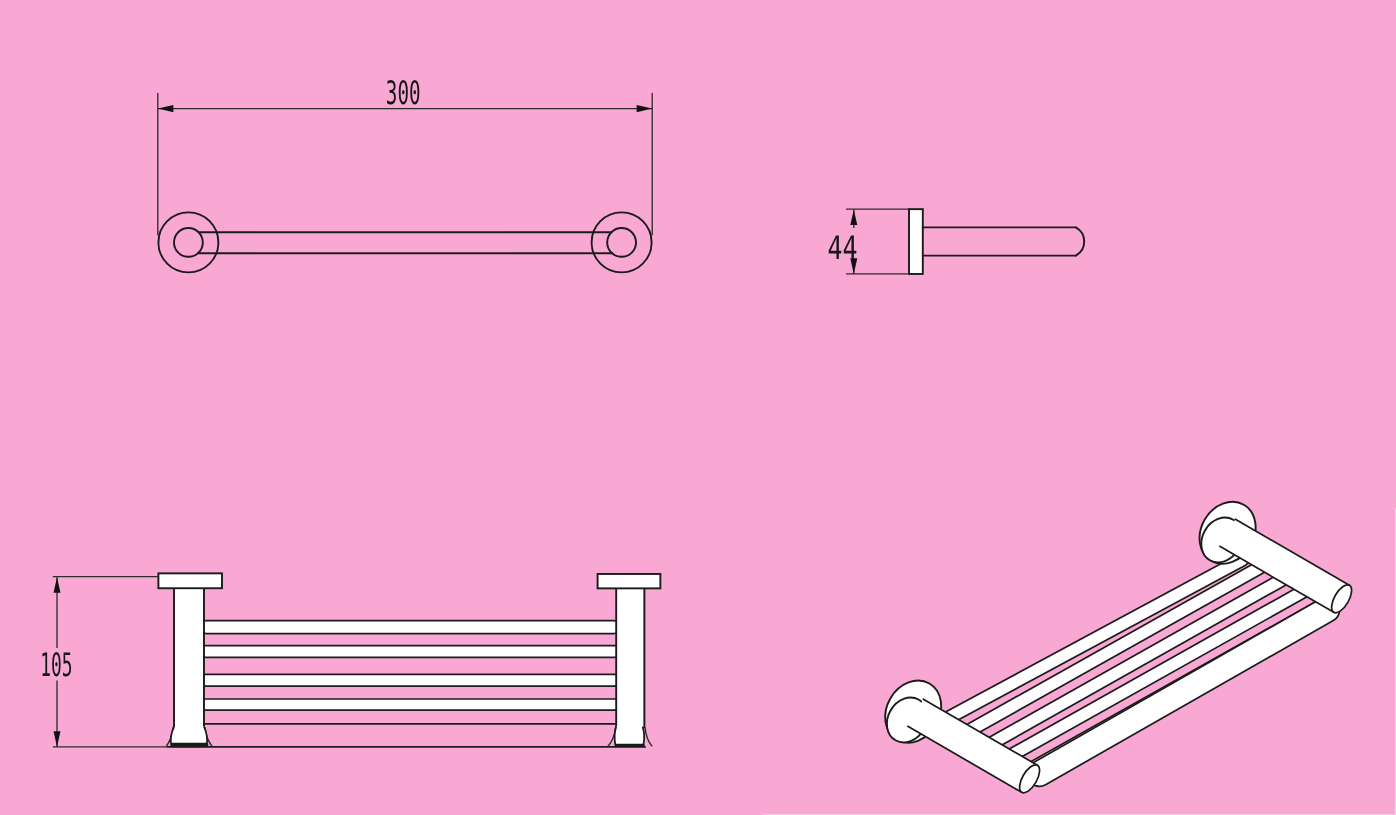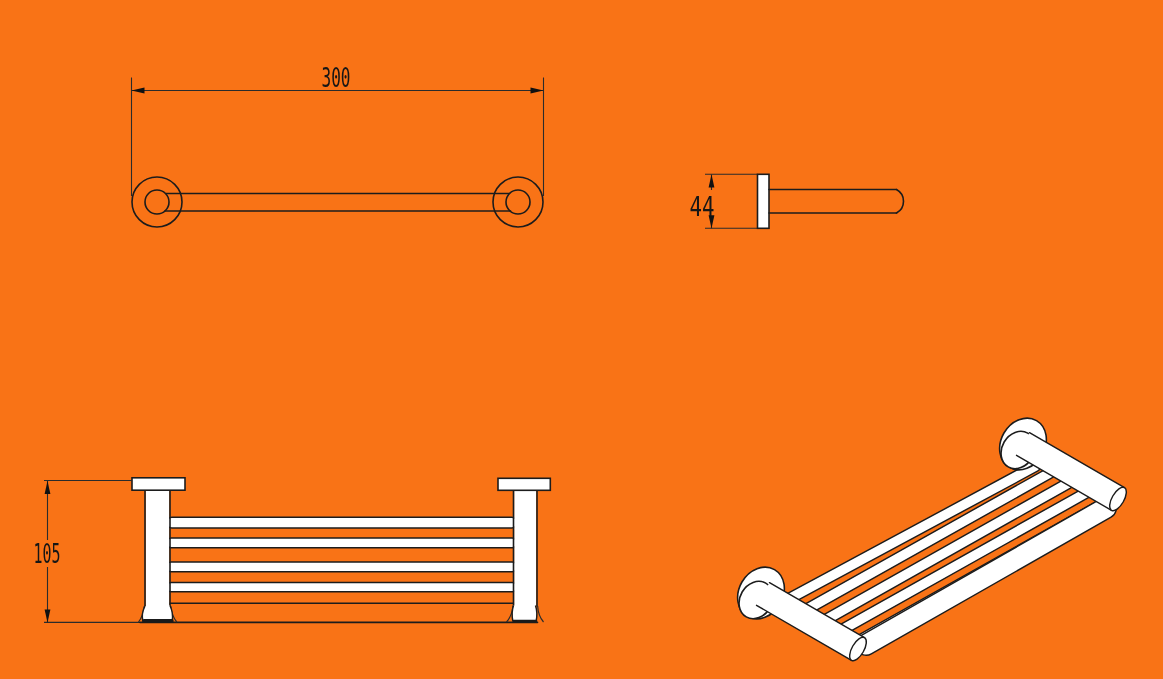--- a/index.html
+++ b/index.html
@@ -4,21 +4,21 @@
 <style>
   html, body {
     margin: 0;
     padding: 0;
     background: #ffffff;
   }
   .canvas {
     position: relative;
     width: 1163px;
     height: 679px;
-    background: #f97316;
+    background: #f9a8d4;
     overflow: hidden;
   }
   svg text {
     font-family: "DejaVu Sans Mono", "Liberation Mono", monospace;
     font-size: 27px;
   }
   .part  { stroke: #1c1c1c; stroke-width: 1.6; fill: none; stroke-linecap: round; }
   .partf { stroke: #1c1c1c; stroke-width: 1.6; fill: #ffffff; }
   .iso   { stroke: #1c1c1c; stroke-width: 1.45; fill: none; stroke-linecap: round; }
   .isof  { stroke: #1c1c1c; stroke-width: 1.45; fill: #ffffff; }

